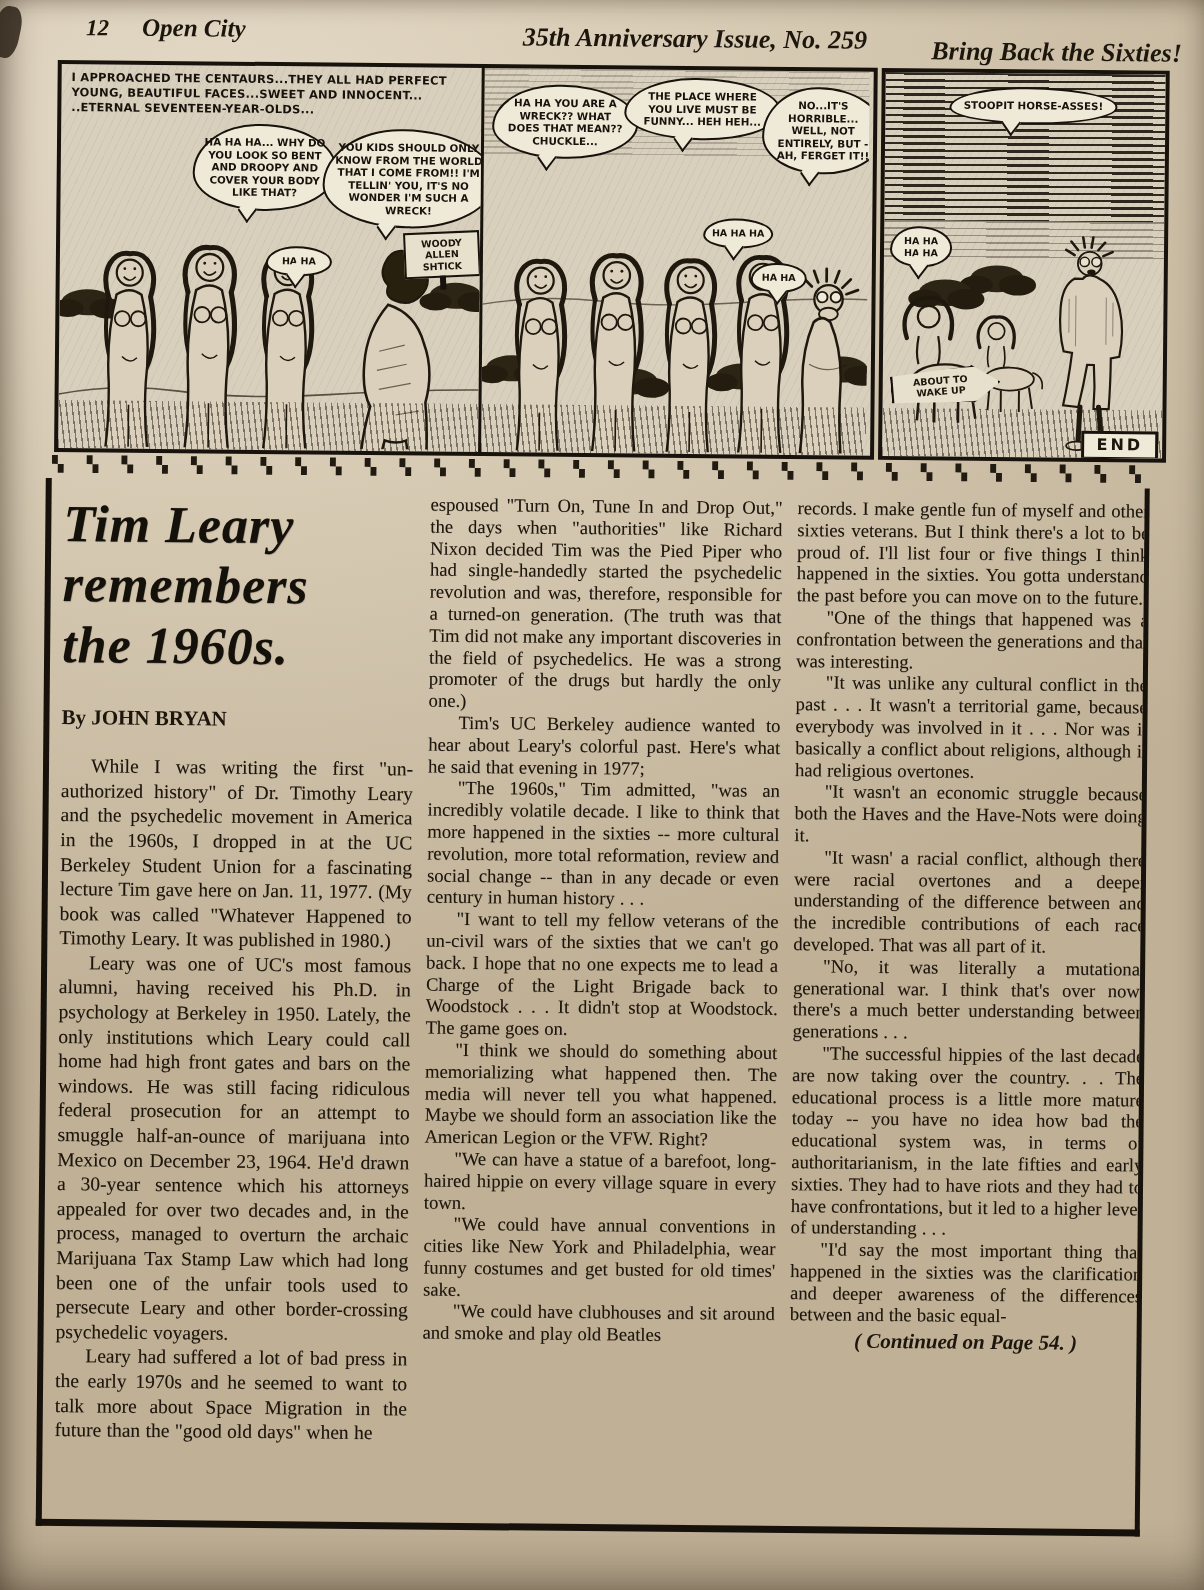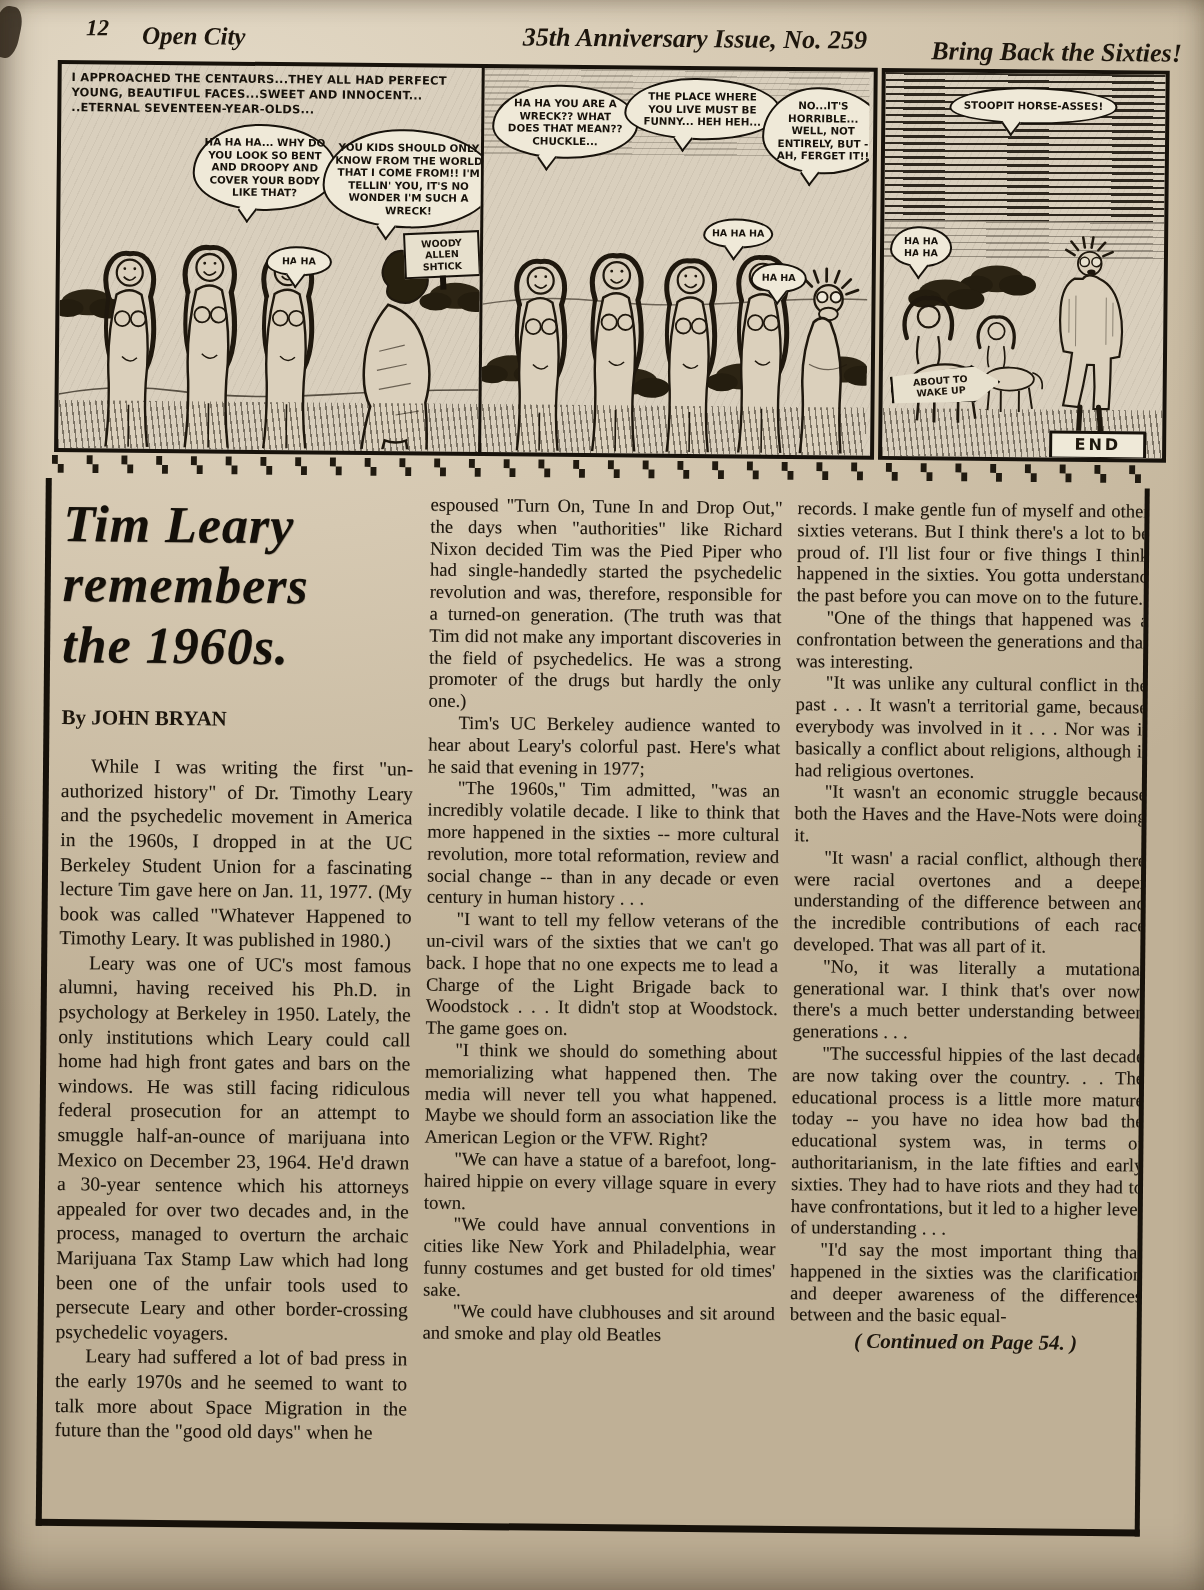--- a/index.html
+++ b/index.html
@@ -14,21 +14,21 @@
     box-shadow:inset 26px 0 38px -24px rgba(45,33,18,.55),
                inset -18px 0 30px -20px rgba(45,33,18,.35),
                inset 0 -46px 50px -30px rgba(45,33,18,.40),
                inset 0 18px 26px -18px rgba(45,33,18,.30);}
   .smudge-tl{position:absolute;left:-6px;top:6px;width:26px;height:52px;background:#241c10;border-radius:40%;transform:rotate(12deg);opacity:.8;}
   .sheet{position:absolute;inset:0;transform:rotate(.55deg);transform-origin:60px 40px;}
 
   
   .hdr{position:absolute;top:14px;left:0;width:1120px;height:40px;}
   .hdr .pno{position:absolute;left:86px;top:2px;font:italic 700 23px/1 "Liberation Serif",serif;}
-  .hdr .pub{position:absolute;left:142px;top:8px;font:italic 700 25px/1 "Liberation Serif",serif;}
+  .hdr .pub{position:absolute;left:142px;top:0;font:italic 700 25px/1 "Liberation Serif",serif;}
   .hdr .issue{position:absolute;left:430px;top:6px;width:530px;text-align:center;font:italic 700 26px/1 "Liberation Serif",serif;}
   .hdr .slogan{position:absolute;right:-62px;top:16px;font:italic 700 26px/1 "Liberation Serif",serif;}
 
   
   .comic{position:absolute;left:58px;top:60px;width:1108px;height:392px;}
   .cbox{position:absolute;top:0;bottom:0;border:4px solid #17120b;background:#d9cfbd;
     background-image:repeating-linear-gradient(115deg, rgba(40,30,16,.05) 0 1px, transparent 1px 7px);}
   .cbox-a{left:0;width:812px;display:flex;}
   .cbox-b{left:824px;width:280px;}
   .panel{position:relative;height:100%;overflow:hidden;}
@@ -53,22 +53,22 @@
   .bubble::after{content:"";position:absolute;bottom:-9px;left:32%;width:14px;height:14px;
     background:#efe9d8;border-right:2.3px solid #17120b;border-bottom:2.3px solid #17120b;
     transform:rotate(55deg) skewX(18deg);}
   .bubble.small{padding:7px 6px;font-size:9.5px;}
   .sign{position:absolute;z-index:3;background:#e7e0cd;border:2.5px solid #17120b;
     padding:4px 5px;text-align:center;font:700 9.5px/1.2 "DejaVu Sans",sans-serif;}
   .sign::before{content:"";position:absolute;left:46%;bottom:-14px;width:6px;height:14px;background:#17120b;}
   .sign.arrow{transform:rotate(-5deg);
     clip-path:polygon(0 16%, 74% 4%, 74% 0, 100% 50%, 74% 100%, 74% 96%, 0 84%);
     border:none;box-shadow:inset 0 0 0 2.5px #17120b;padding:8px 18px 8px 8px;}
-  .endbox{position:absolute;z-index:4;right:16px;bottom:-2px;background:#efe9d8;border:3px solid #17120b;
-    padding:1px 22px;font:700 16px/1.3 "DejaVu Sans",sans-serif;letter-spacing:3px;}
+  .endbox{position:absolute;z-index:4;right:4px;bottom:-2px;background:#efe9d8;border:3px solid #17120b;
+    padding:1px 12px;font:700 16px/1.3 "DejaVu Sans",sans-serif;letter-spacing:3px;}
 
   
   .divider{position:absolute;left:56px;top:452px;width:1108px;height:24px;overflow:hidden;
     font:700 15px/24px "DejaVu Sans",sans-serif;color:#201a10;letter-spacing:9px;white-space:nowrap;}
 
   
   .article{position:absolute;left:50px;top:478px;width:1104px;height:1048px;
     border-left:6px solid #17120b;border-bottom:7px solid #17120b;border-right:5px solid #17120b;
     padding:12px 8px 0 12px;box-sizing:border-box;overflow:hidden;}
   .cols{display:flex;gap:15px;height:100%;}

